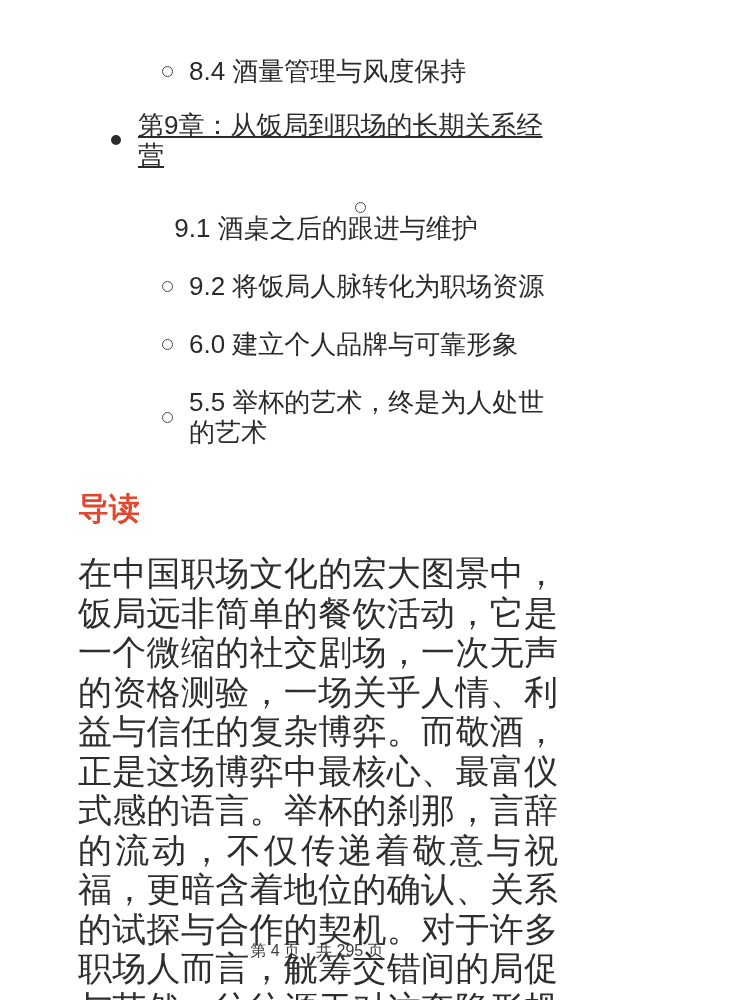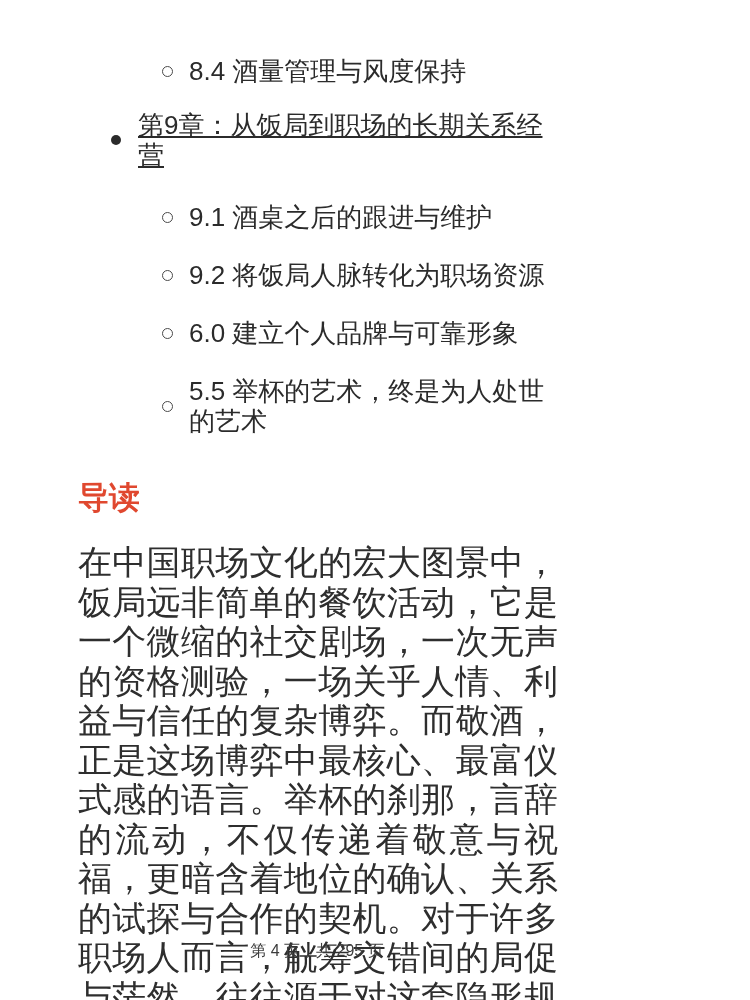--- a/index.html
+++ b/index.html
@@ -27,21 +27,21 @@
   }
   .toc-row {
     display: flex;
     align-items: center;
     font-size: 26px;
     line-height: 30px;
     color: #2b2b2b;
   }
   .toc-row.level1 { margin-top: 24px; text-decoration: underline; }
   .toc-row.first  { margin-top: 0; }
-  .toc-row.sub-first { margin-top: 32px; }
+  .toc-row.sub-first { margin-top: 32px; flex-direction: column; }
   .toc-row.sub    { margin-top: 28px; }
   .marker { flex: 0 0 auto; }
   .disc {
     width: 10px; height: 10px;
     margin-left: 33px;
     background: #2b2b2b;
     border-radius: 50%;
   }
   .circle {
     width: 11px; height: 11px;

